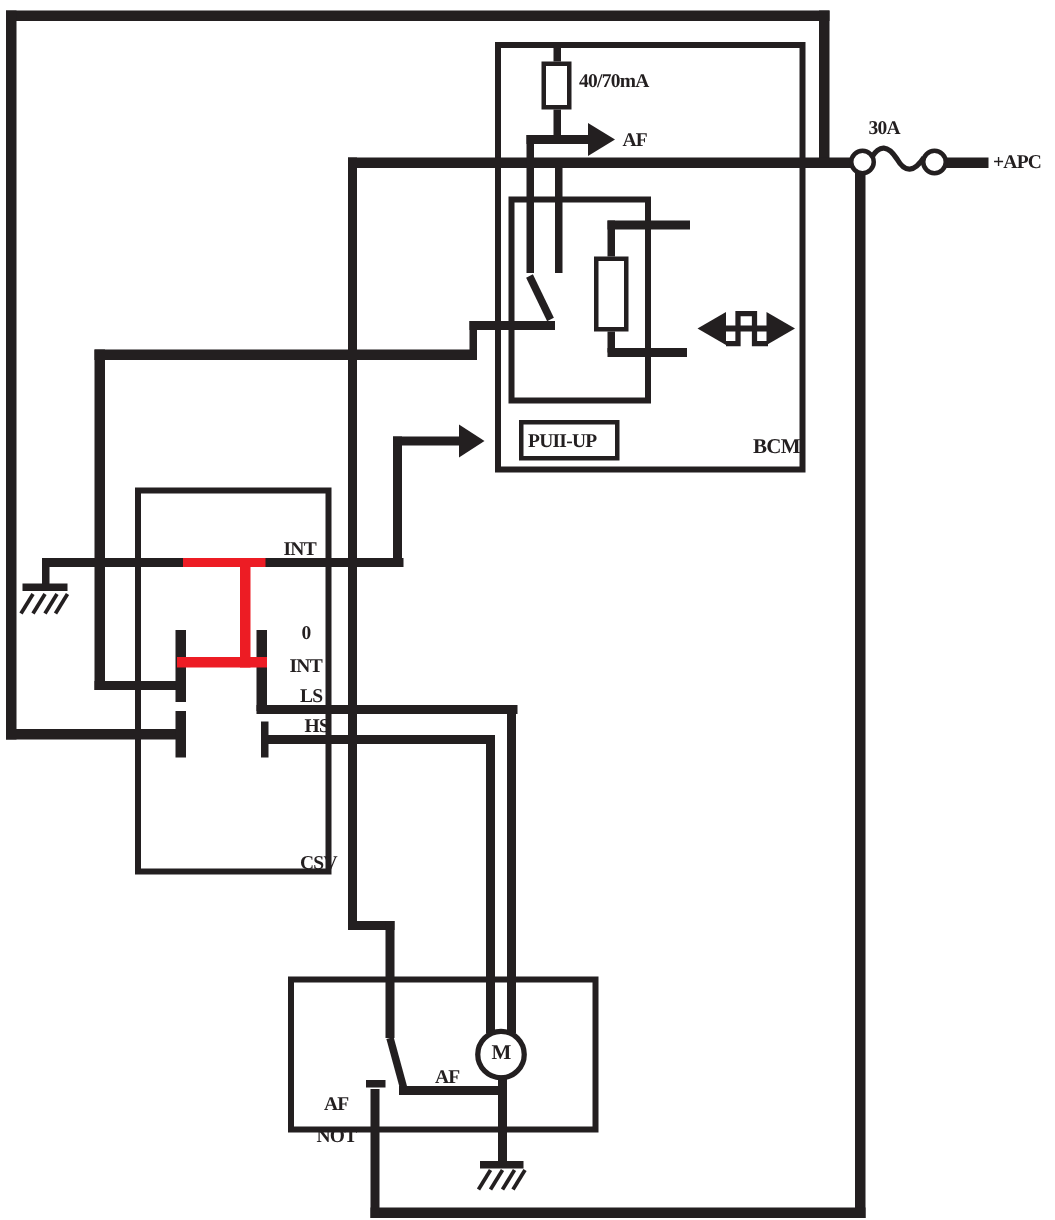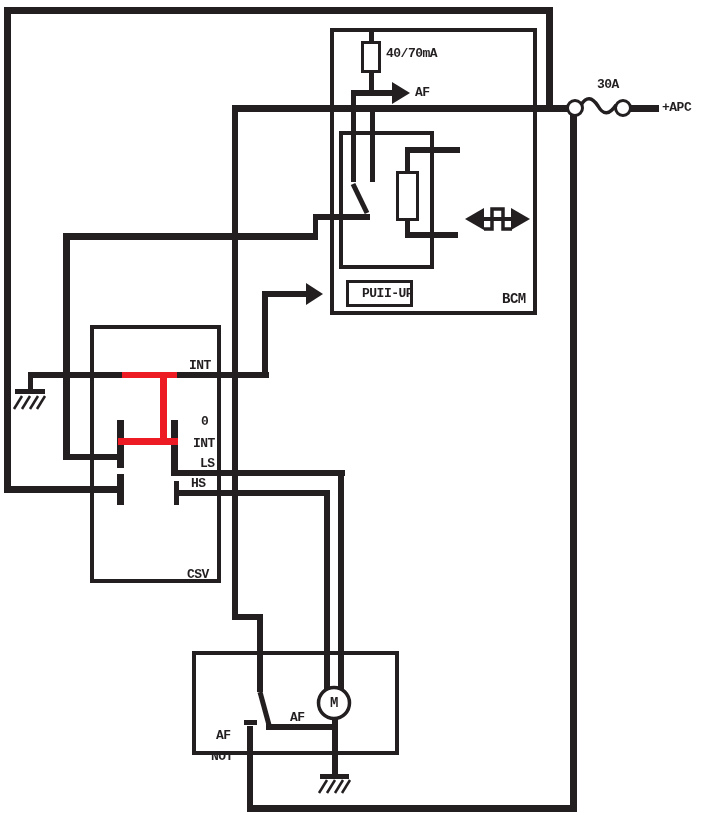--- a/index.html
+++ b/index.html
@@ -1,18 +1,18 @@
 <!DOCTYPE html>
 <html style="--wire: #231f20; --hl: #ed1c24; --bg: #ffffff;"><head>
 <meta charset="utf-8">
 <style>
   :root{ --wire:#231f20; --hl:#ed1c24; --bg:#ffffff; }
   html,body{margin:0;padding:0;background:var(--bg);}
   #canvas{position:relative;width:703px;height:813px;background:var(--bg);overflow:hidden;
-          font-family:Liberation Mono, monospace;}
+          font-family:Liberation Serif, serif;}
   .w{position:absolute;background:var(--wire);}
   .wr{position:absolute;background:var(--hl);}
   .box{position:absolute;border:4px solid var(--wire);box-sizing:border-box;background:transparent;}
   .box3{position:absolute;border:3px solid var(--wire);box-sizing:border-box;background:transparent;}
   .res{position:absolute;border:3px solid var(--wire);box-sizing:border-box;background:var(--bg);}
   .lbl{position:absolute;color:var(--wire);font-weight:bold;font-size:13px;line-height:13px;
        letter-spacing:-0.5px;white-space:nowrap;}
   .lbl.big{font-size:14px;line-height:14px;}
   svg.overlay{position:absolute;left:0;top:0;pointer-events:none;}
   .stk{stroke:var(--wire);fill:none;}
@@ -123,28 +123,28 @@
       <line class="stk" x1="343" y1="780" x2="335" y2="793" stroke-width="2.5"></line>
       <line class="stk" x1="350" y1="780" x2="342" y2="793" stroke-width="2.5"></line>
     </g>
     <g>
       <circle class="stk" cx="334" cy="703" r="15.5" stroke-width="3.5" fill="#ffffff"></circle>
     </g>
   </svg>
 
   <div class="lbl" style="left:386px;top:47px;">40/70mA</div>
   <div class="lbl" style="left:415px;top:86px;">AF</div>
-  <div class="lbl" style="left:597px;top:78px;">30A</div>
+  <div class="lbl" style="left:579px;top:78px;">30A</div>
   <div class="lbl" style="left:662px;top:101px;">+APC</div>
-  <div class="lbl" style="left:362px;top:287px;">PUII-UP</div>
+  <div class="lbl" style="left:352px;top:287px;">PUII-UP</div>
   <div class="lbl big" style="left:502px;top:292px;">BCM</div>
   <div class="lbl" style="left:189px;top:359px;">INT</div>
   <div class="lbl" style="left:201px;top:415px;">0</div>
   <div class="lbl" style="left:193px;top:437px;">INT</div>
   <div class="lbl" style="left:200px;top:457px;">LS</div>
-  <div class="lbl" style="left:191px;top:477px;">HS</div>
-  <div class="lbl" style="left:187px;top:568px;">CSV</div>
+  <div class="lbl" style="left:203px;top:477px;">HS</div>
+  <div class="lbl" style="left:200px;top:568px;">CSV</div>
   <div class="lbl" style="left:211px;top:750px;">NOT</div>
   <div class="lbl" style="left:216px;top:729px;">AF</div>
   <div class="lbl" style="left:290px;top:711px;">AF</div>
   <div class="lbl big" style="left:319px;top:696px;width:30px;text-align:center;">M</div>
 
 </div>
 
 </body></html>

